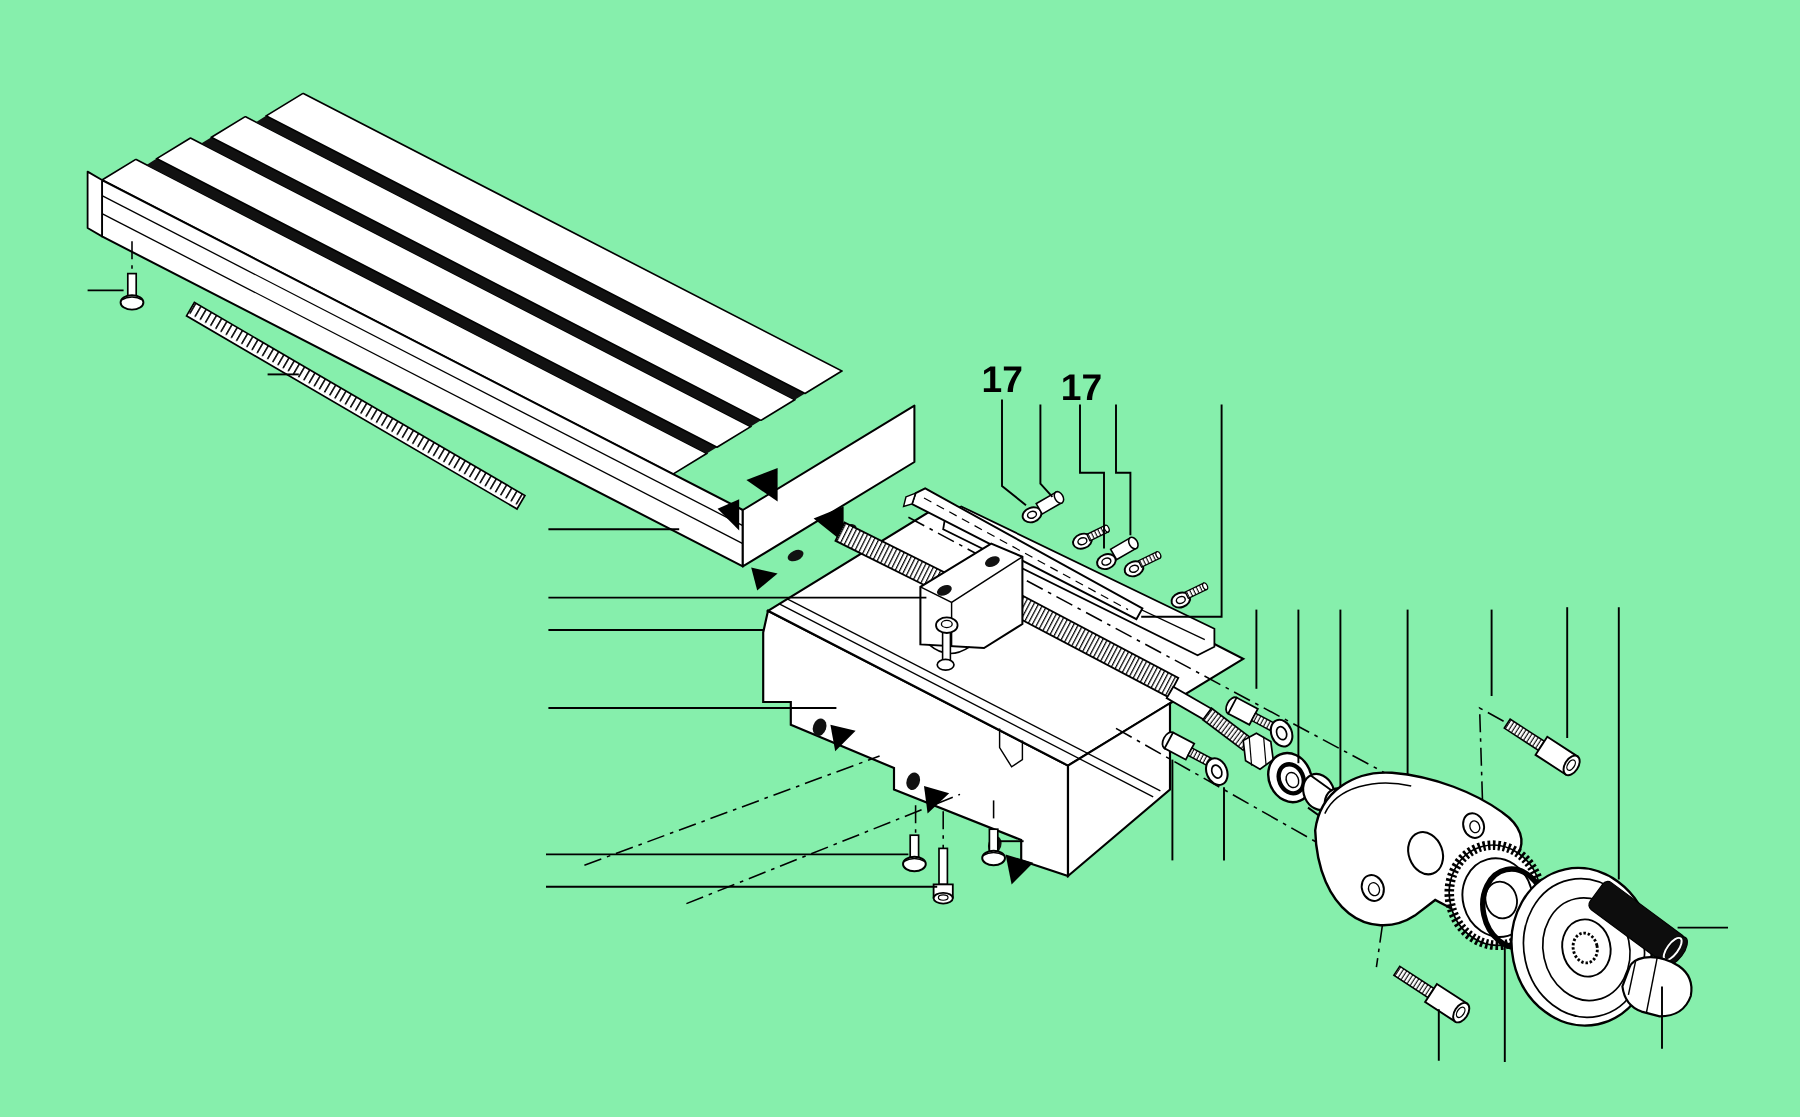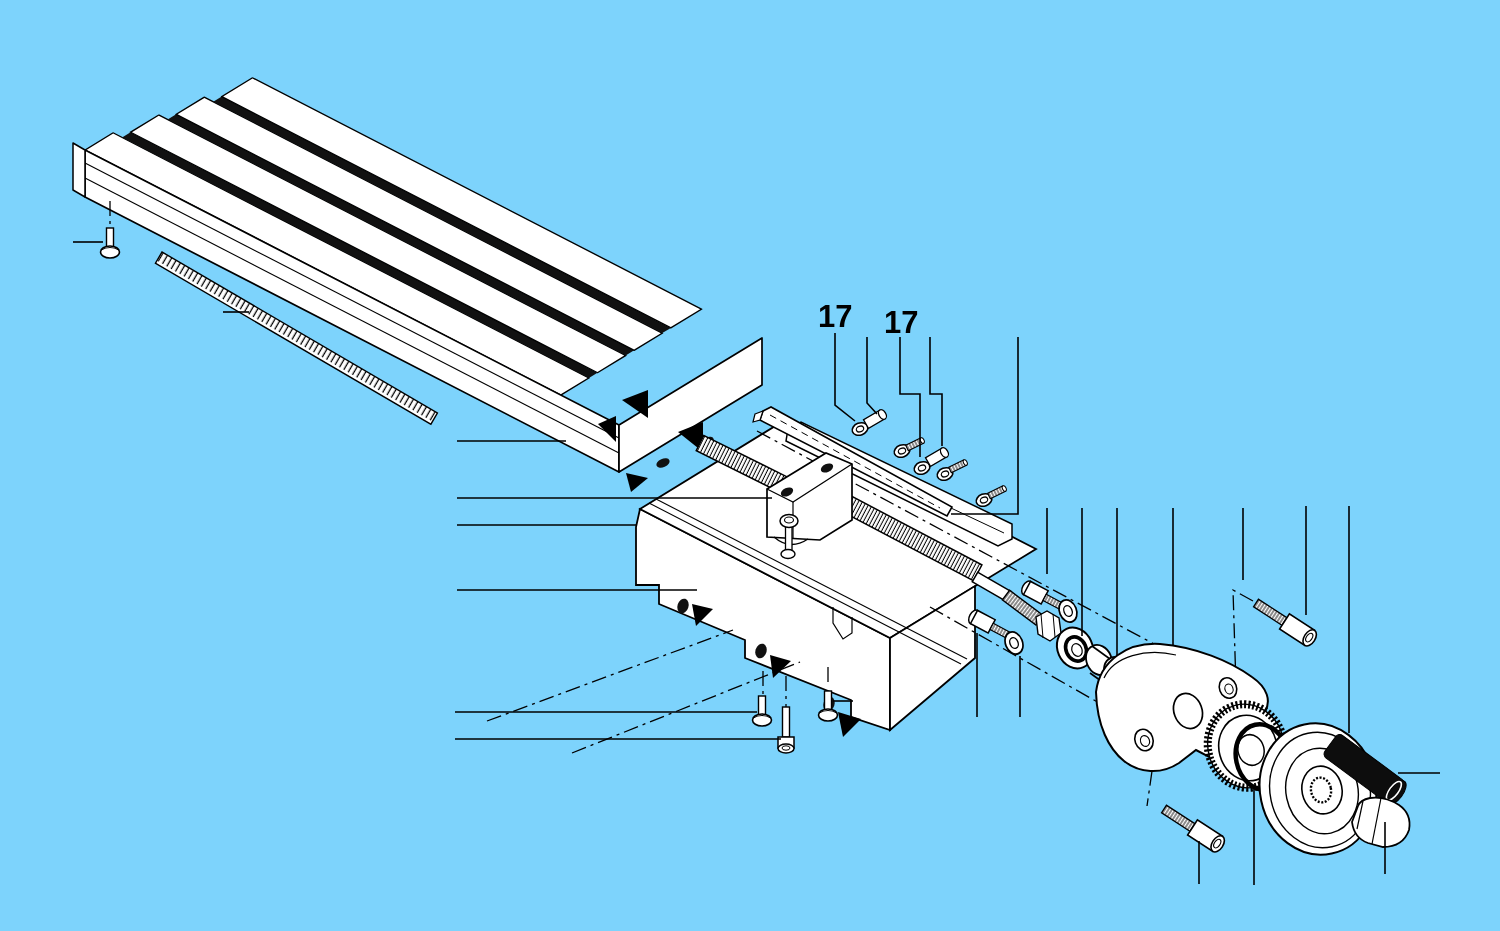--- a/index.html
+++ b/index.html
@@ -1,16 +1,16 @@
 <!DOCTYPE html>
 <html><head>
 <meta charset="utf-8">
 <style>
   html,body{margin:0;padding:0;background:#ffffff;}
-  .stage{width:1500px;height:931px;position:relative;background:#7dd3fc;overflow:hidden;
+  .stage{width:1500px;height:931px;position:relative;background:#86efac;overflow:hidden;
          font-family:"Liberation Sans", sans-serif;}
   svg{display:block}
   .callout-text{font-family:"Liberation Sans", sans-serif;font-weight:bold;font-size:31px;fill:#000;}
 </style>
 </head>
 <body>
 
 <div class="stage">
 <svg viewBox="0 0 1500 931" width="1500" height="931">
   <defs>

